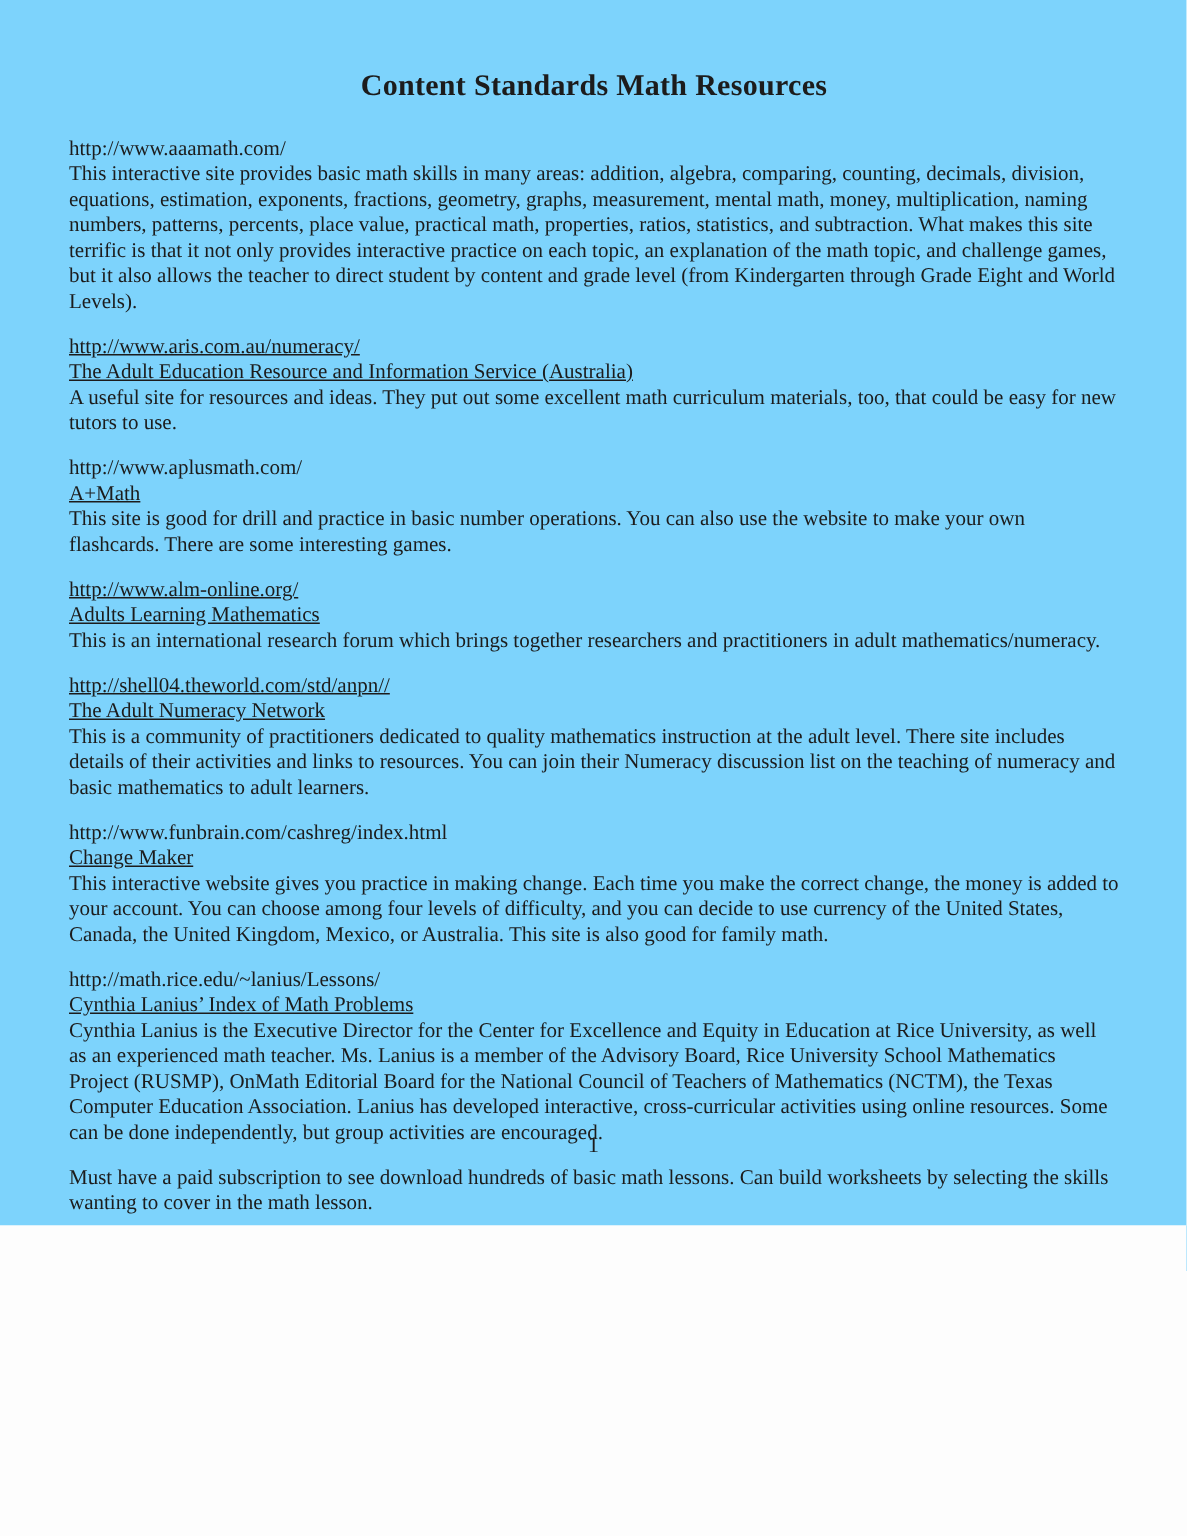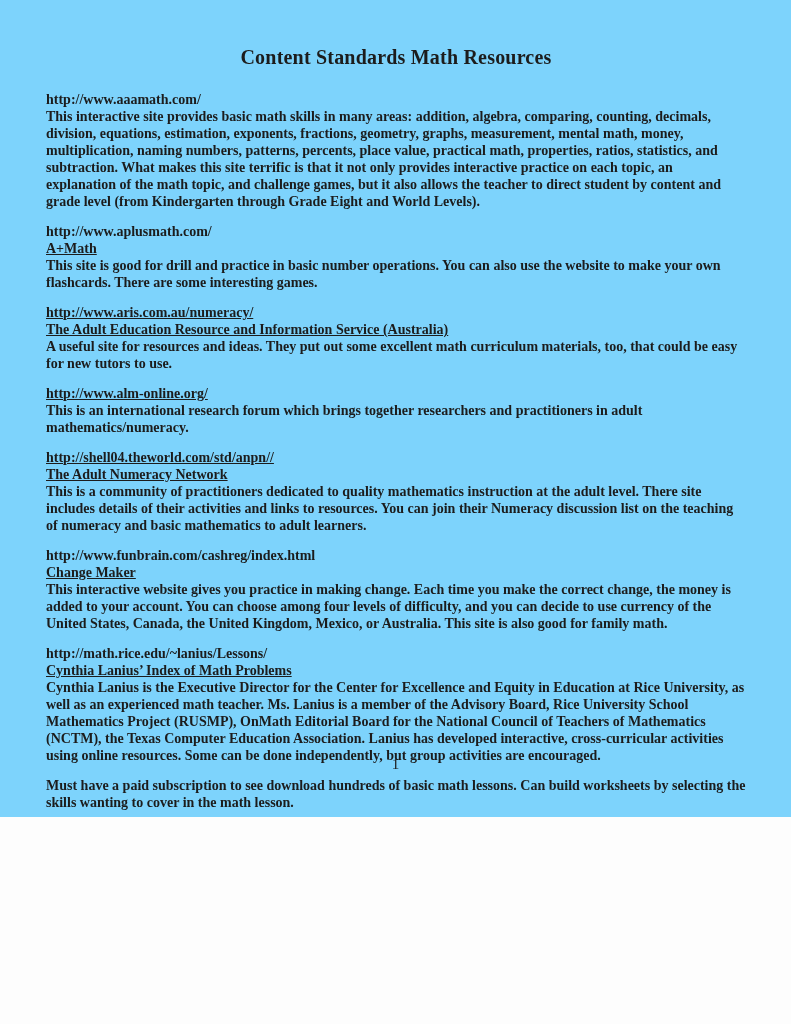--- a/index.html
+++ b/index.html
@@ -24,21 +24,20 @@
       font-size: 20px;
       font-weight: bold;
       letter-spacing: 0.2px;
       margin-bottom: 22px;
     }
     .entry {
       margin-bottom: 13px;
       font-size: 14px;
       line-height: 17px;
       max-width: 700px;
-      font-weight: bold;
     }
     .entry .url,
     .entry .title {
       display: block;
       white-space: nowrap;
     }
     .u {
       text-decoration: underline;
     }
     .desc {
@@ -59,33 +58,34 @@
 <div class="page">
 
   <h1 class="doc-title">Content Standards Math Resources</h1>
 
   <div class="entry">
     <span class="url">http://www.aaamath.com/</span>
     <span class="desc">This interactive site provides basic math skills in many areas: addition, algebra, comparing, counting, decimals, division, equations, estimation, exponents, fractions, geometry, graphs, measurement, mental math, money, multiplication, naming numbers, patterns, percents, place value, practical math, properties, ratios, statistics, and subtraction. What makes this site terrific is that it not only provides interactive practice on each topic, an explanation of the math topic, and challenge games, but it also allows the teacher to direct student by content and grade level (from Kindergarten through Grade Eight and World Levels).</span>
   </div>
 
   <div class="entry">
+    <span class="url u">http://www.aris.com.au/numeracy/</span>
+    <span class="title u">The Adult Education Resource and Information Service (Australia)</span>
+    <span class="desc">A useful site for resources and ideas. They put out some excellent math curriculum materials, too, that could be easy for new tutors to use.</span>
+  </div>
+
+  <div class="entry">
     <span class="url">http://www.aplusmath.com/</span>
     <span class="title u">A+Math</span>
     <span class="desc">This site is good for drill and practice in basic number operations. You can also use the website to make your own flashcards. There are some interesting games.</span>
   </div>
 
   <div class="entry">
-    <span class="url u">http://www.aris.com.au/numeracy/</span>
-    <span class="title u">The Adult Education Resource and Information Service (Australia)</span>
-    <span class="desc">A useful site for resources and ideas. They put out some excellent math curriculum materials, too, that could be easy for new tutors to use.</span>
-  </div>
-
-  <div class="entry">
     <span class="url u">http://www.alm-online.org/</span>
+    <span class="title u">Adults Learning Mathematics</span>
     <span class="desc">This is an international research forum which brings together researchers and practitioners in adult mathematics/numeracy.</span>
   </div>
 
   <div class="entry">
     <span class="url u">http://shell04.theworld.com/std/anpn//</span>
     <span class="title u">The Adult Numeracy Network</span>
     <span class="desc">This is a community of practitioners dedicated to quality mathematics instruction at the adult level. There site includes details of their activities and links to resources. You can join their Numeracy discussion list on the teaching of numeracy and basic mathematics to adult learners.</span>
   </div>
 
   <div class="entry">

